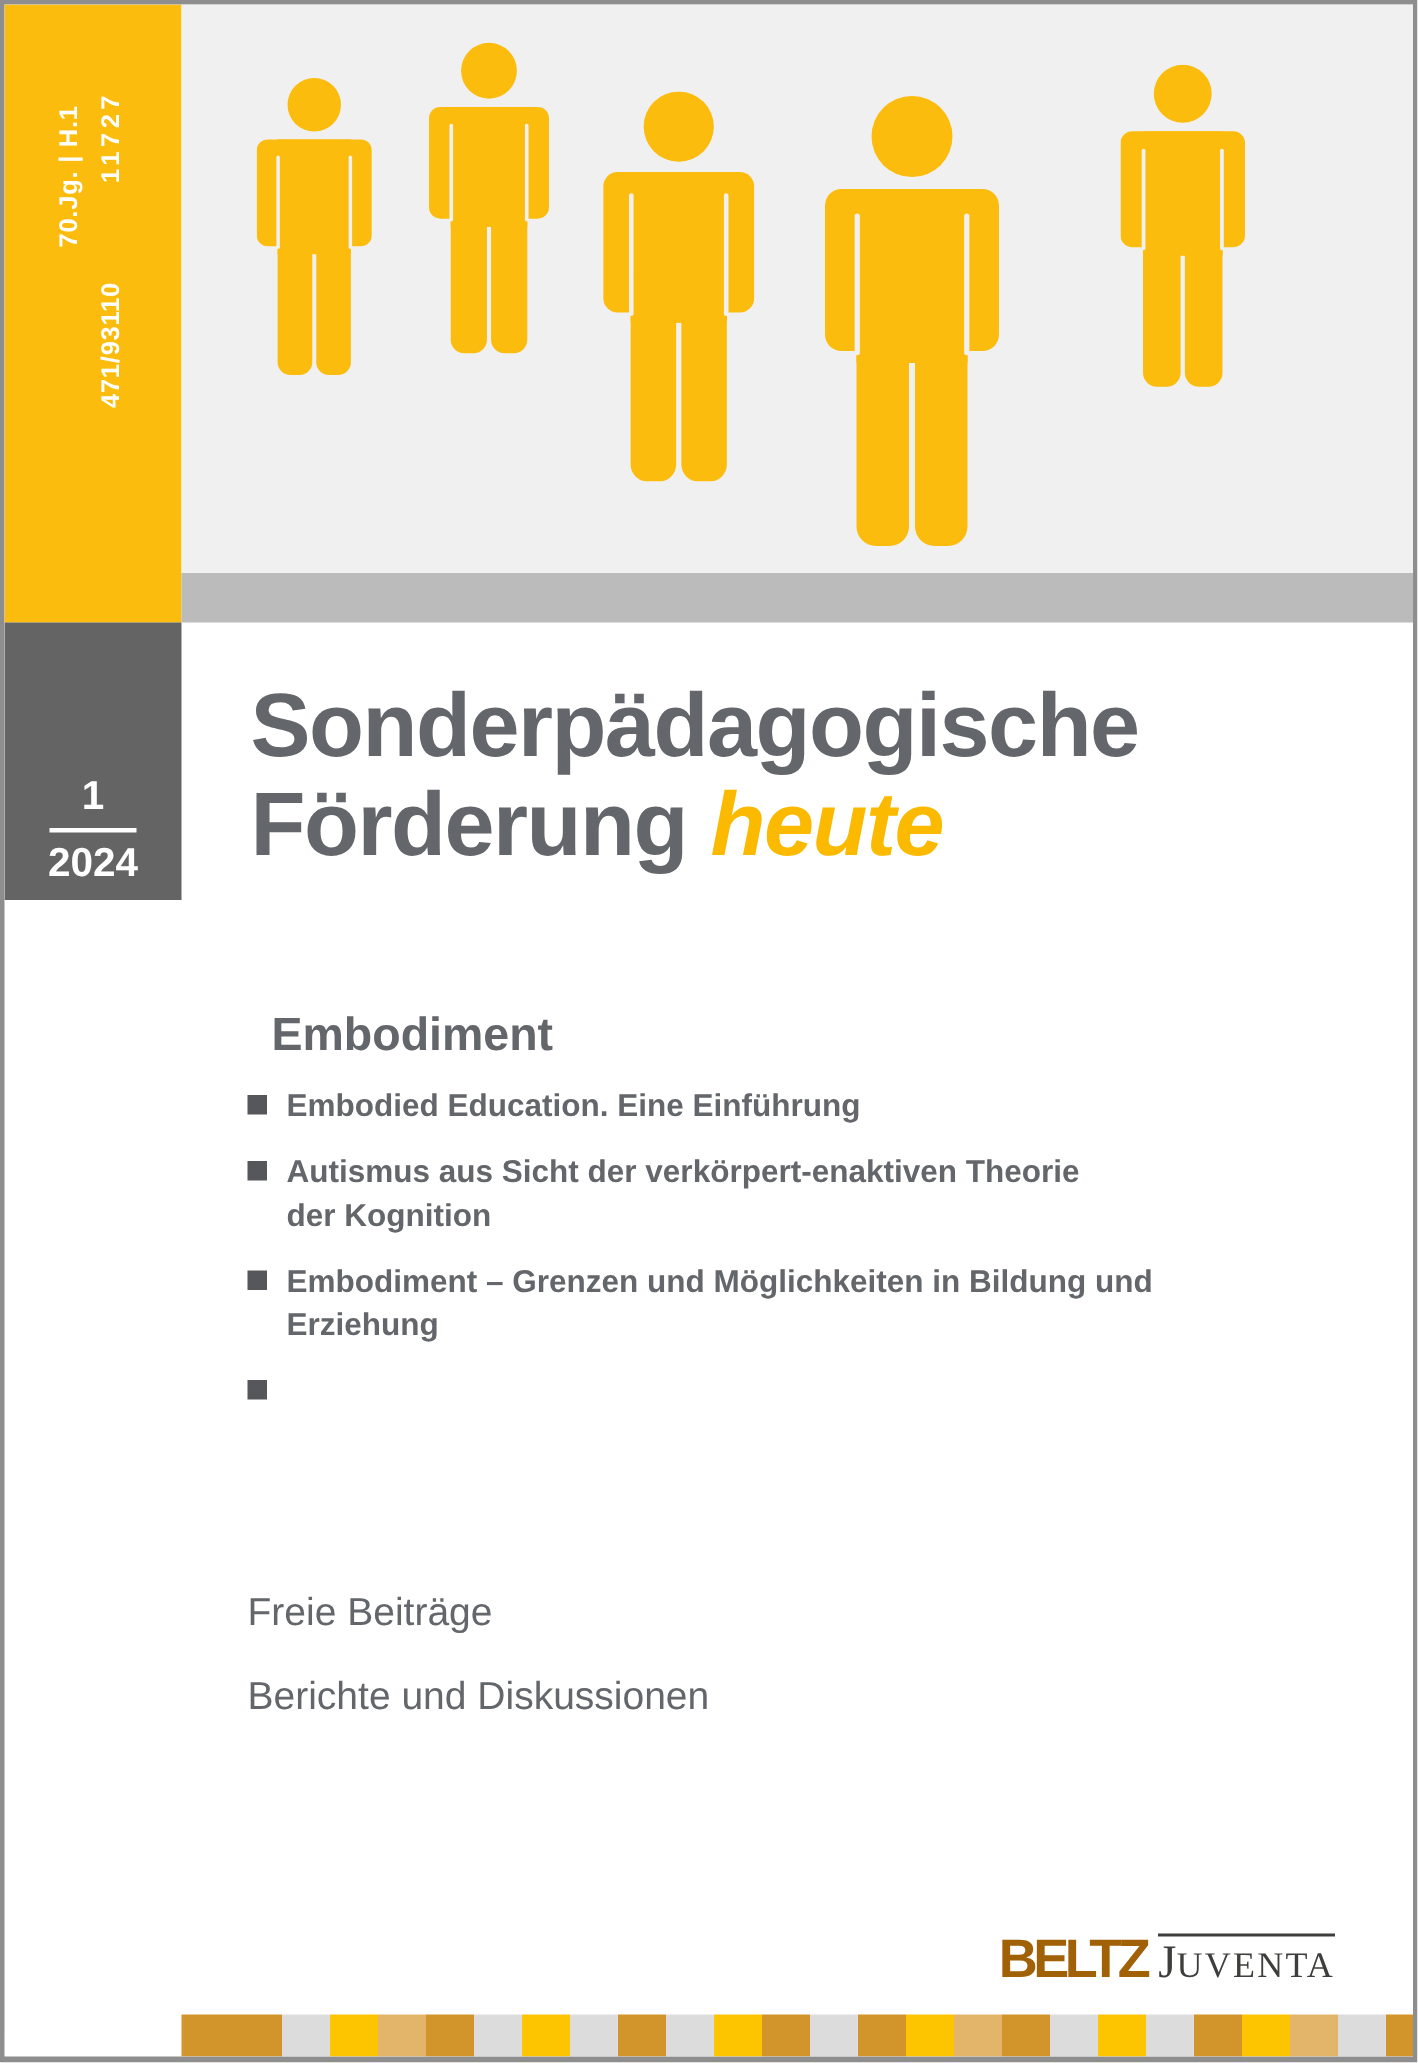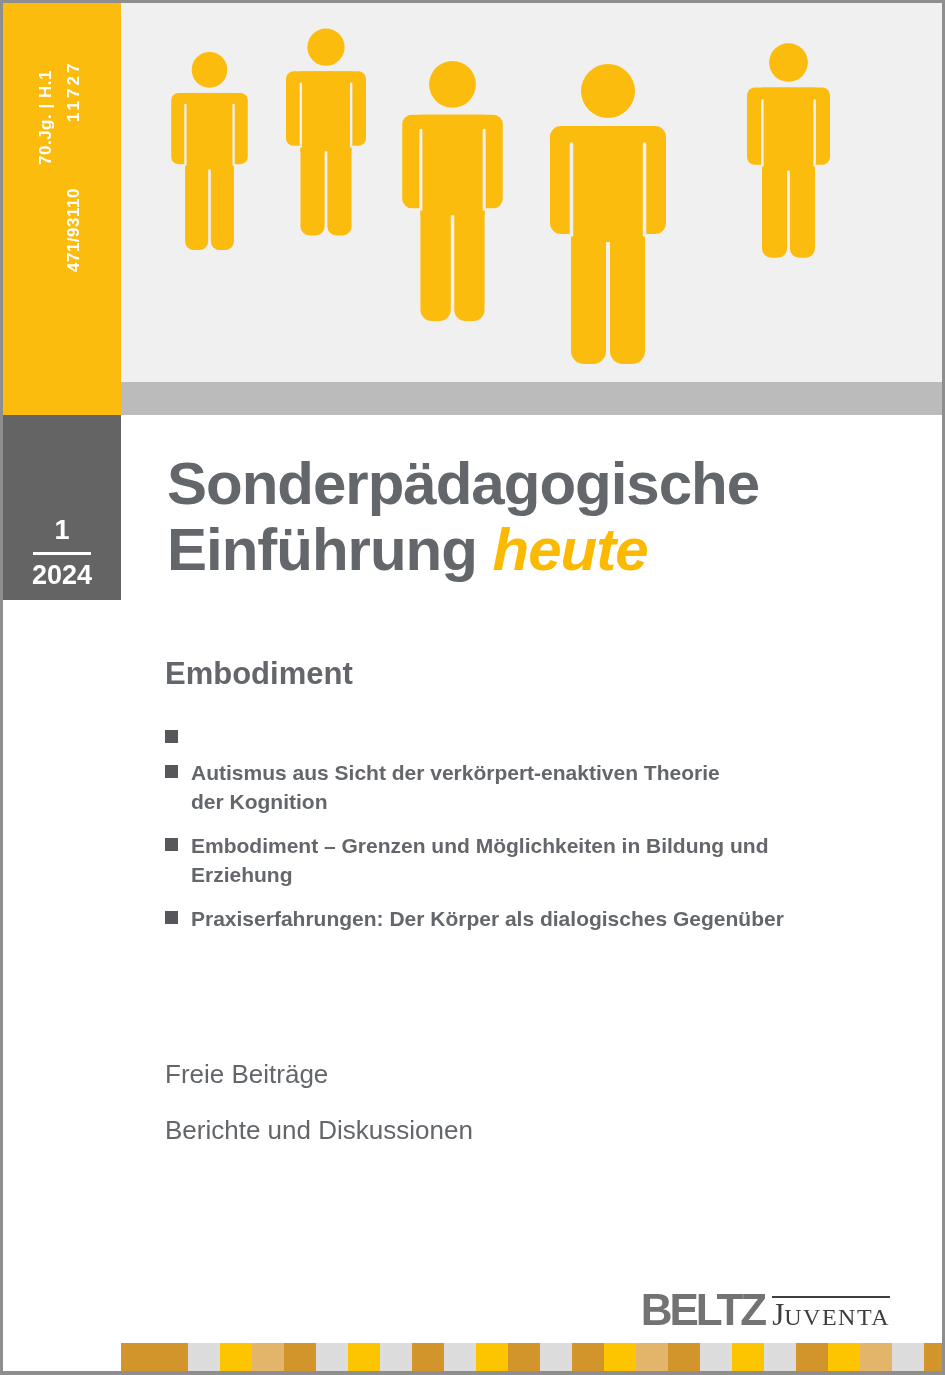--- a/index.html
+++ b/index.html
@@ -35,30 +35,30 @@
   .header{position:absolute;left:118px;top:0;width:821px;height:379px;}
   .header svg{position:absolute;}
   .band{position:absolute;left:118px;top:379px;width:821px;height:33px;}
   
   .title{
     position:absolute;left:164px;top:448px;margin:0;
     font-size:60px;line-height:66px;font-weight:bold;letter-spacing:-1px;
   }
   .title .accent{font-style:italic;}
   
-  .section{position:absolute;left:162px;top:653px;margin:0;font-size:31px;font-weight:bold;}
+  .section{position:absolute;left:162px;top:653px;margin:16px;font-size:31px;font-weight:bold;}
   .toc{position:absolute;left:162px;top:720px;width:700px;margin:0;padding:0;list-style:none;}
   .toc li{display:flex;gap:13px;margin-bottom:15px;font-size:21px;line-height:29px;font-weight:bold;}
   .toc .bullet{flex:none;width:13px;height:13px;margin-top:7px;}
   .sub{position:absolute;left:162px;margin:0;font-size:26px;font-weight:normal;}
   .sub1{top:1056px;}
   .sub2{top:1112px;}
   
   .logo{position:absolute;top:1285px;right:52px;display:flex;align-items:baseline;gap:8px;}
-  .beltz{font-size:44px;font-weight:bold;letter-spacing:-3px;color:#737373;line-height:1;}
+  .beltz{font-size:36px;font-weight:bold;letter-spacing:-3px;color:#a16207;line-height:1;}
   .juventa{
     display:inline-block;border-top:2px solid #3E3E3C;padding-top:1px;
     color:#3E3E3C;font-family:"Liberation Serif",serif;line-height:1;
   }
   .juventa .j{font-size:31px;}
   .juventa .uventa{font-size:24px;letter-spacing:1.5px;}
   
   .stripe{position:absolute;left:118px;top:1340px;width:821px;height:28px;display:flex;}
   .stripe span{flex:none;height:100%;}
 </style>
@@ -141,39 +141,39 @@
           <rect x="60" y="140" width="35" height="160" rx="13"></rect>
         </g>
         <g stroke="#F0F0F0" stroke-width="3.5" stroke-linecap="round">
           <line x1="21.5" y1="80" x2="21.5" y2="171"></line>
           <line x1="94.5" y1="80" x2="94.5" y2="171"></line>
         </g>
       </svg>
     </div>
   <div class="band" style="background: rgb(187, 187, 187);"></div>
 
-  <h1 class="title" style="color: rgb(99, 102, 106);"><span>Sonderpädagogische</span><br><span>Einführung</span> <span class="accent" style="color: rgb(251, 186, 0);">heute</span></h1>
+  <h1 class="title" style="color: rgb(99, 102, 106);"><span>Sonderpädagogische</span><br><span>Förderung</span> <span class="accent" style="color: rgb(251, 186, 0);">heute</span></h1>
 
   <h2 class="section" style="color: rgb(99, 102, 106);">Embodiment</h2>
 
   <ul class="toc" id="toc">
       <li style="color: rgb(99, 102, 106);">
         <span class="bullet" style="background: rgb(85, 87, 91);"></span>
+        <div>Embodied Education. Eine Einführung</div>
       </li>
       <li style="color: rgb(99, 102, 106);">
         <span class="bullet" style="background: rgb(85, 87, 91);"></span>
         <div>Autismus aus Sicht der verkörpert-enaktiven Theorie<br>der Kognition</div>
       </li>
       <li style="color: rgb(99, 102, 106);">
         <span class="bullet" style="background: rgb(85, 87, 91);"></span>
         <div>Embodiment – Grenzen und Möglichkeiten in Bildung und<br>Erziehung</div>
       </li>
       <li style="color: rgb(99, 102, 106);">
         <span class="bullet" style="background: rgb(85, 87, 91);"></span>
-        <div>Praxiserfahrungen: Der Körper als dialogisches Gegenüber</div>
       </li>
     </ul>
 
   <h3 class="sub sub1" style="color: rgb(99, 102, 106);">Freie Beiträge</h3>
   <h3 class="sub sub2" style="color: rgb(99, 102, 106);">Berichte und Diskussionen</h3>
 
   <div class="logo">
     <span class="beltz">BELTZ</span>
     <span class="juventa"><span class="j">J</span><span class="uventa">UVENTA</span></span>
   </div>

